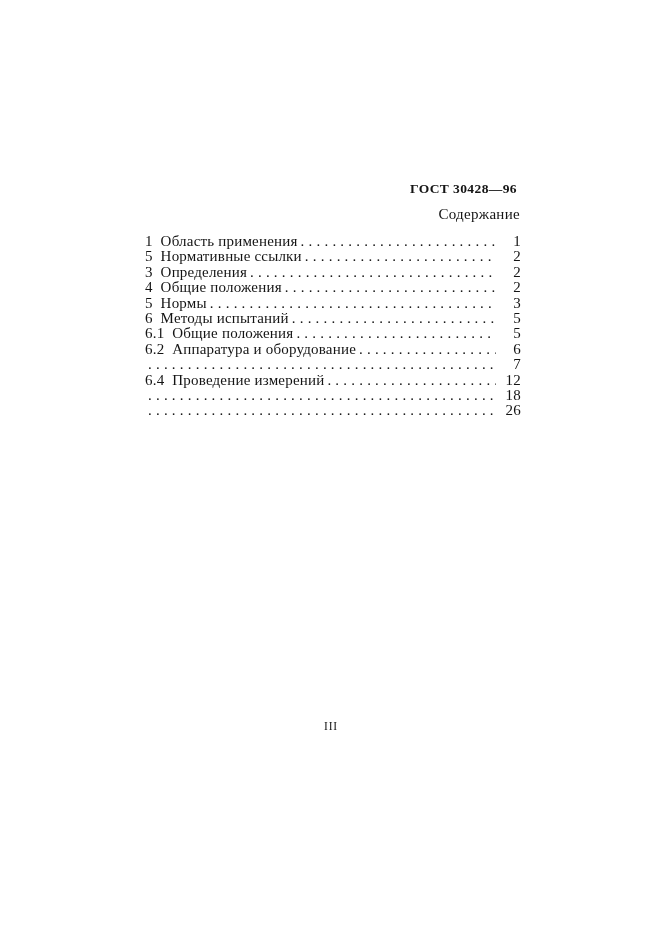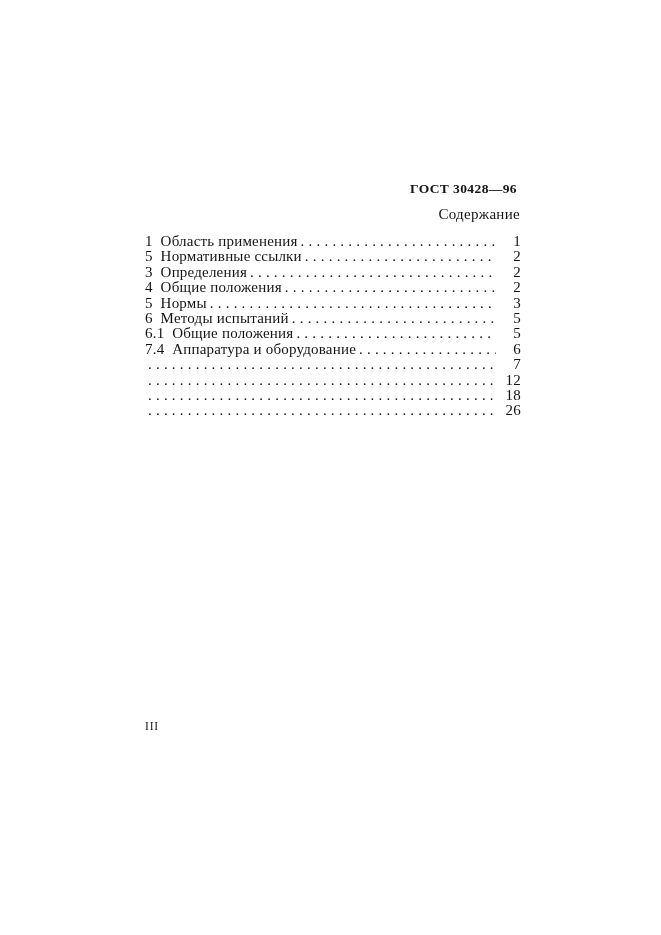--- a/index.html
+++ b/index.html
@@ -66,21 +66,21 @@
     flex: 0 0 auto;
     min-width: 20px;
     text-align: right;
     letter-spacing: 0.2px;
   }
   .page-number {
     position: absolute;
     top: 720px;
     left: 145px;
     width: 372px;
-    text-align: left;
+    text-align: center;
     font-size: 11.5px;
     letter-spacing: 0.8px;
   }
 </style>
 </head>
 <body>
 
 <div class="page">
 
   <div class="doc-header">ГОСТ 30428—96</div>
@@ -117,29 +117,30 @@
     <span class="toc-label">6  Методы испытаний</span>
     <span class="toc-dots">....................................................................................................</span>
     <span class="toc-page">5</span>
   </div>
       <div class="toc-row">
     <span class="toc-label">6.1  Общие положения</span>
     <span class="toc-dots">....................................................................................................</span>
     <span class="toc-page">5</span>
   </div>
       <div class="toc-row">
-    <span class="toc-label">7.4  Аппаратура и оборудование</span>
+    <span class="toc-label">6.2  Аппаратура и оборудование</span>
     <span class="toc-dots">....................................................................................................</span>
     <span class="toc-page">6</span>
   </div>
       <div class="toc-row">
     <span class="toc-dots">....................................................................................................</span>
     <span class="toc-page">7</span>
   </div>
       <div class="toc-row">
+    <span class="toc-label">6.4  Проведение измерений</span>
     <span class="toc-dots">....................................................................................................</span>
     <span class="toc-page">12</span>
   </div>
       <div class="toc-row">
     <span class="toc-dots">....................................................................................................</span>
     <span class="toc-page">18</span>
   </div>
       <div class="toc-row">
     <span class="toc-dots">....................................................................................................</span>
     <span class="toc-page">26</span>

